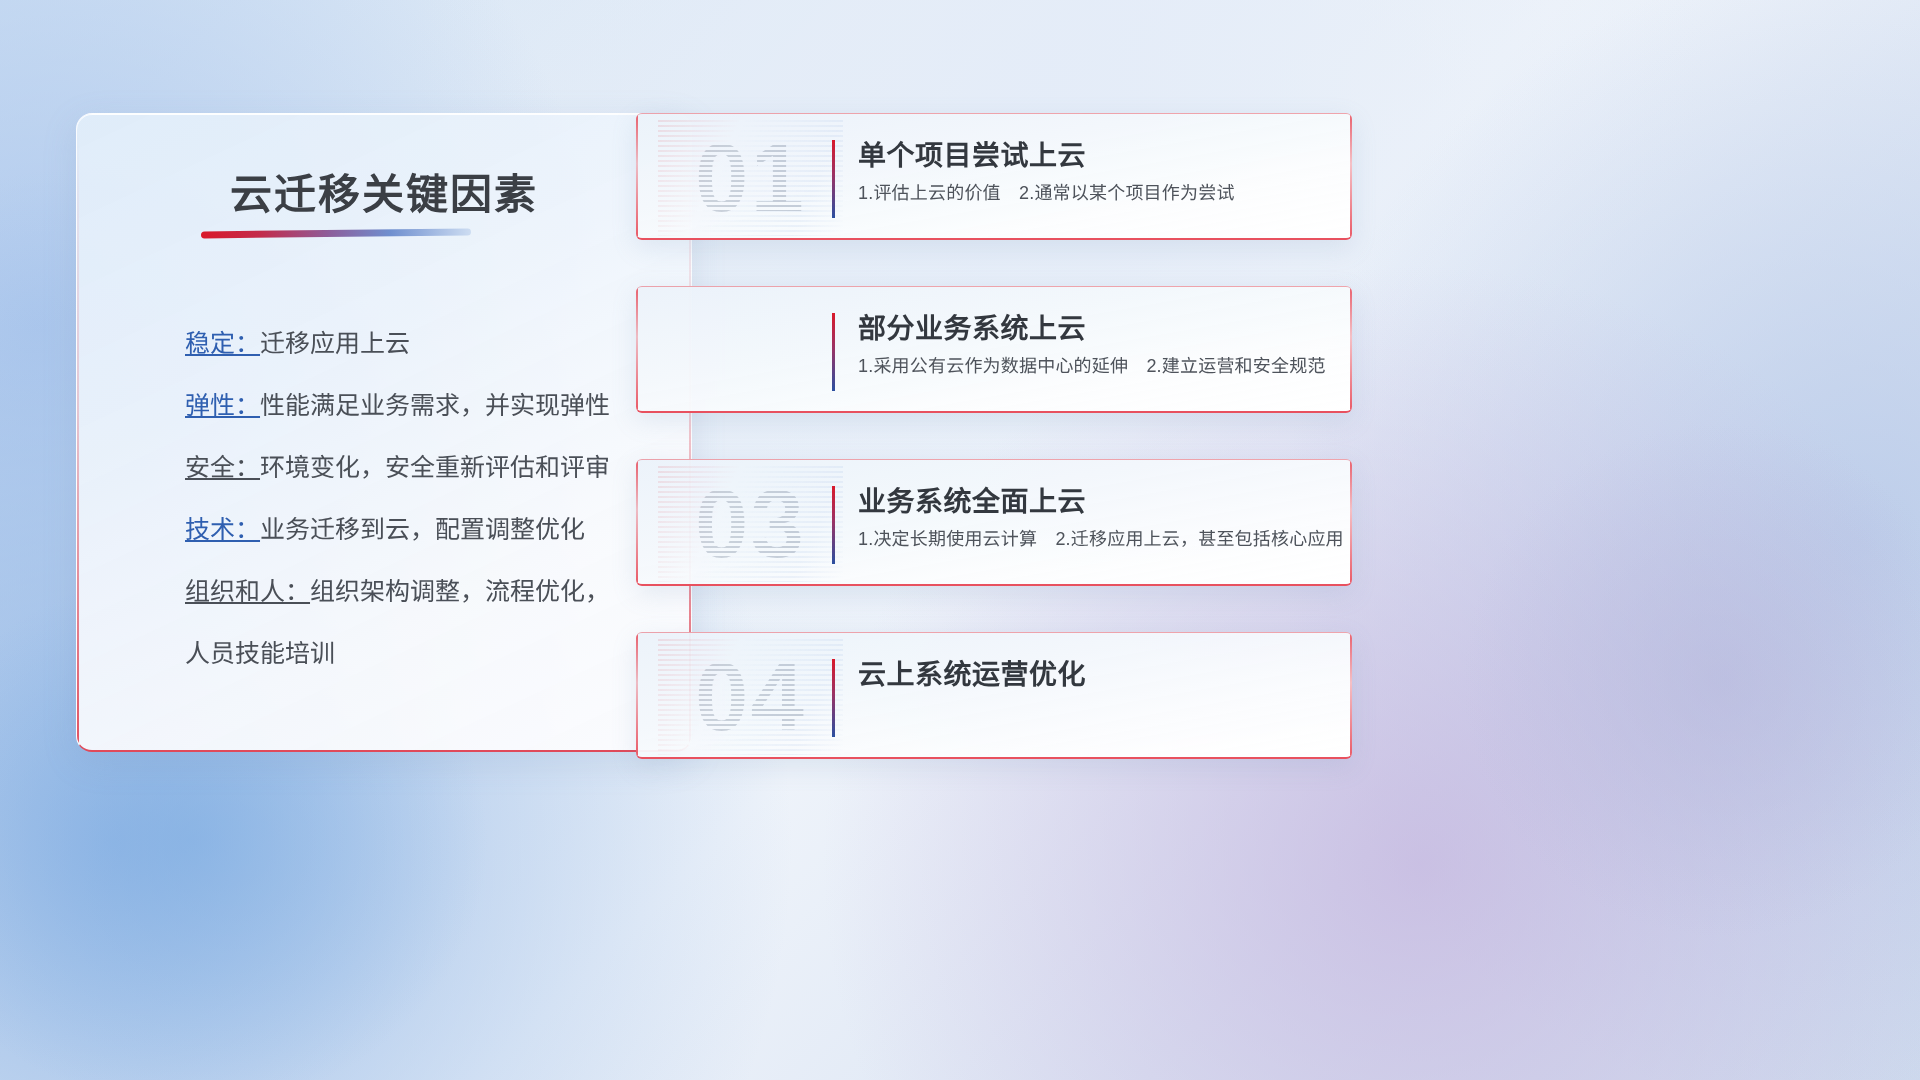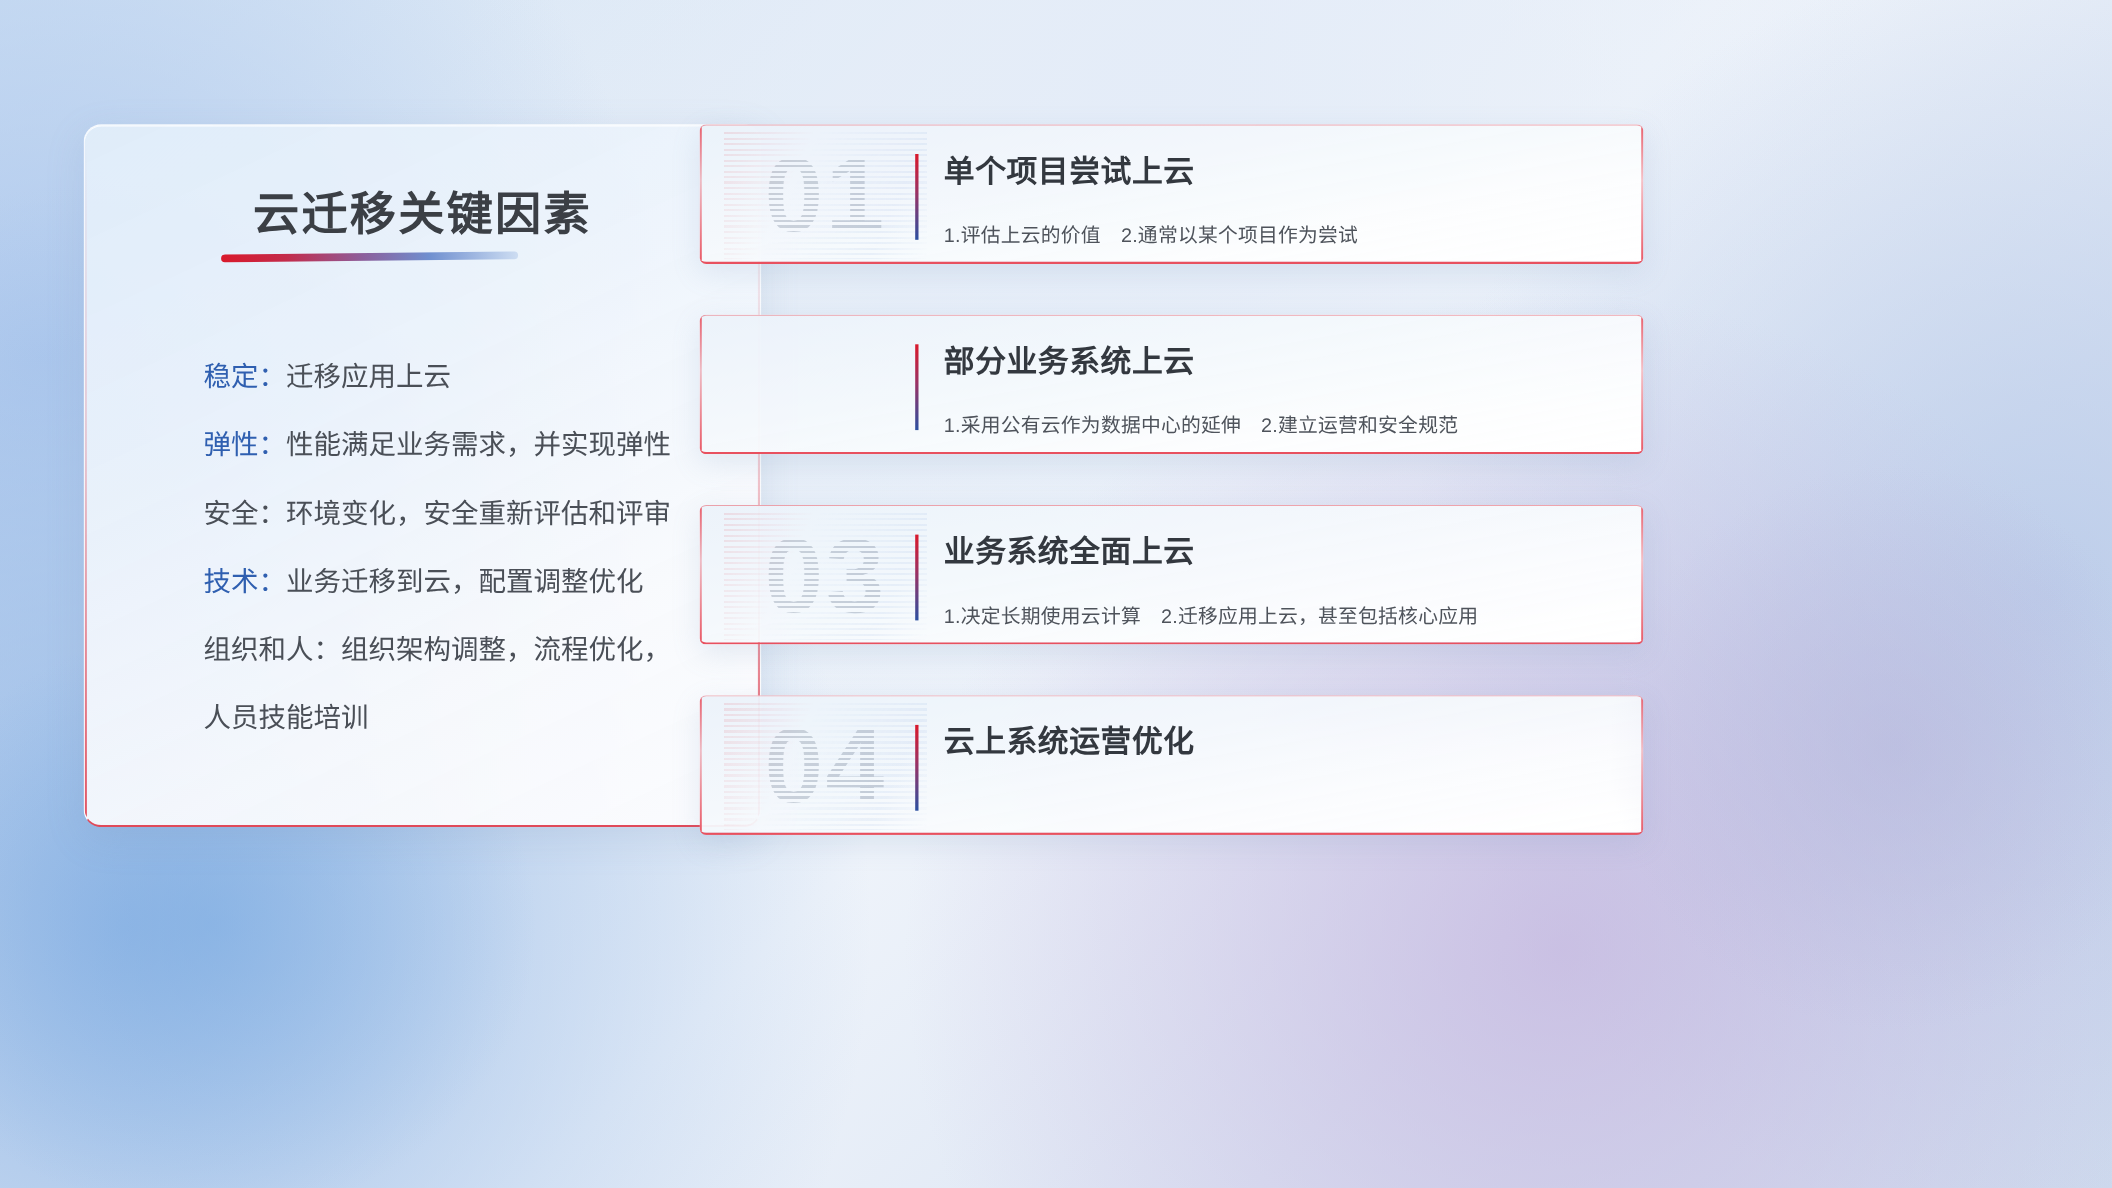--- a/index.html
+++ b/index.html
@@ -85,28 +85,28 @@
   .factor-list {
     position: absolute;
     left: 108px; right: 34px; top: 198px;
   }
   .factor-row {
     font-size: 25px;
     line-height: 62px;
     color: #4a4f57;
     white-space: nowrap;
   }
-  .factor-row .label { color: #2f5fb0; }
+  .factor-row .label { color: #2f5fb0; text-decoration: underline; }
   .factor-row .label.plain { color: #4a4f57; }
 
   
   .cards { position: absolute; left: 636px; top: 113px; }
   .card {
     position: relative;
-    width: 858px; height: 127px;
+    width: 716px; height: 127px;
     margin-bottom: 46px;
     border-radius: 6px;
     background: linear-gradient(170deg, rgba(235,242,250,0.95) 0%, rgba(244,248,252,0.95) 40%, rgba(252,253,254,0.97) 72%, #ffffff 100%);
     border-top: 1px solid rgba(226,90,104,0.55);
     border-bottom: 2px solid #e8515f;
     box-shadow: 0 8px 26px rgba(118,148,188,0.16);
     overflow: hidden;
   }
   .card .side-left {
     position: absolute; left: 0; top: 0; bottom: 0; width: 2px;
@@ -150,21 +150,21 @@
 
   .card-body { position: absolute; left: 222px; top: 22px; right: 22px; }
   .card-title {
     font-size: 28px;
     font-weight: 700;
     color: #33383f;
     letter-spacing: 0.5px;
     line-height: 40px;
   }
   .card-desc {
-    margin-top: 25px;
+    margin-top: 4px;
     font-size: 18px;
     color: #4e535b;
     letter-spacing: 0.2px;
     line-height: 26px;
     white-space: nowrap;
   }
 </style>
 </head>
 <body>
 

